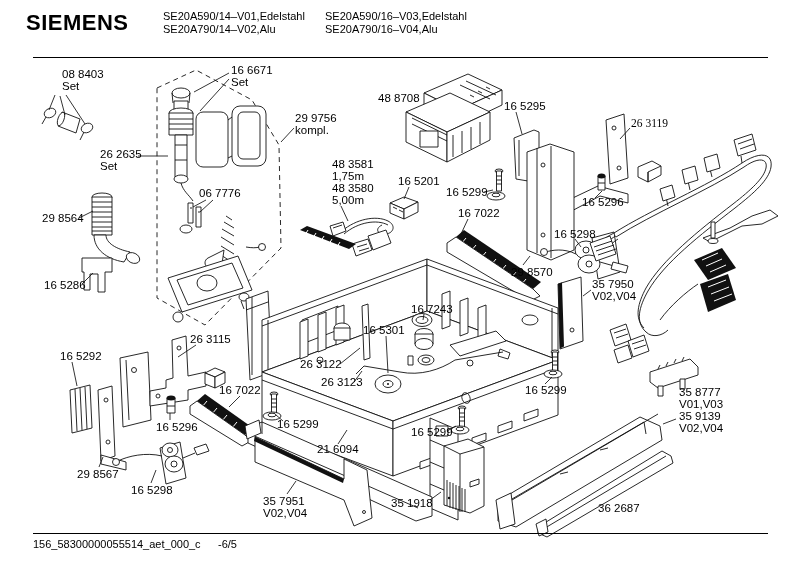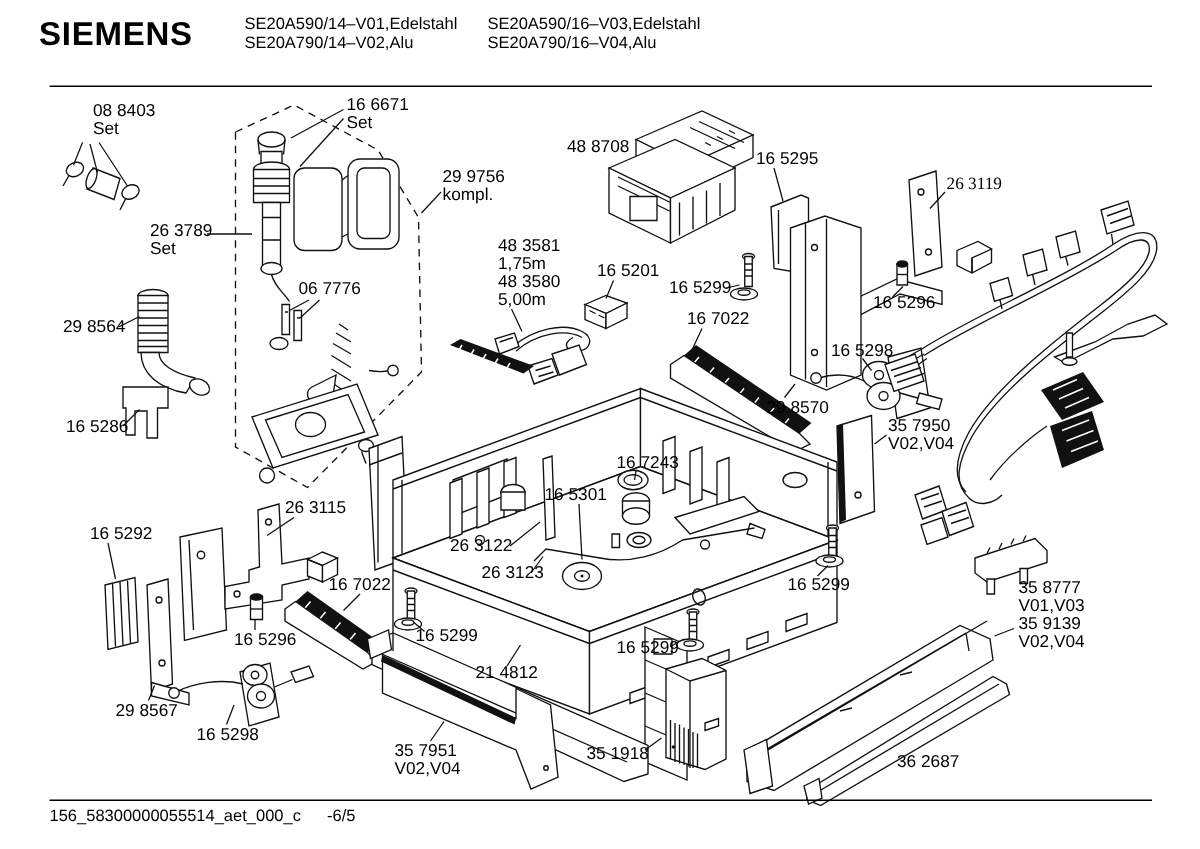--- a/index.html
+++ b/index.html
@@ -424,21 +424,21 @@
     </g>
   </svg>
 
   <div id="labels" class="abs" style="left:0;top:0;">
       <div class="part-label" style="left: 42px; top: 68px; margin-left: 20px;">08 8403
 Set</div>
       <div class="part-label" style="left: 231px; top: 64px;">16 6671
 Set</div>
       <div class="part-label" style="left: 295px; top: 112px;">29 9756
 kompl.</div>
-      <div class="part-label" style="left: 100px; top: 148px;">26 3789
+      <div class="part-label" style="left: 100px; top: 148px;">26 2635
 Set</div>
       <div class="part-label" style="left: 199px; top: 187px;">06 7776</div>
       <div class="part-label" style="left: 42px; top: 212px;">29 8564</div>
       <div class="part-label" style="left: 44px; top: 279px;">16 5286</div>
       <div class="part-label" style="left: 378px; top: 92px;">48 8708</div>
       <div class="part-label" style="left: 504px; top: 100px;">16 5295</div>
       <div class="part-label" style="left: 631px; top: 117px; font-family: Liberation Serif, serif;">26 3119</div>
       <div class="part-label" style="left: 332px; top: 158px;">48 3581
 1,75m
 48 3580
@@ -459,21 +459,21 @@
       <div class="part-label" style="left: 321px; top: 376px;">26 3123</div>
       <div class="part-label" style="left: 219px; top: 384px;">16 7022</div>
       <div class="part-label" style="left: 525px; top: 384px;">16 5299</div>
       <div class="part-label" style="left: 679px; top: 386px;">35 8777
 V01,V03
 35 9139
 V02,V04</div>
       <div class="part-label" style="left: 156px; top: 421px;">16 5296</div>
       <div class="part-label" style="left: 277px; top: 418px;">16 5299</div>
       <div class="part-label" style="left: 411px; top: 426px;">16 5299</div>
-      <div class="part-label" style="left: 317px; top: 443px;">21 4812</div>
+      <div class="part-label" style="left: 317px; top: 443px;">21 6094</div>
       <div class="part-label" style="left: 77px; top: 468px;">29 8567</div>
       <div class="part-label" style="left: 131px; top: 484px;">16 5298</div>
       <div class="part-label" style="left: 263px; top: 495px;">35 7951
 V02,V04</div>
       <div class="part-label" style="left: 391px; top: 497px;">35 1918</div>
       <div class="part-label" style="left: 598px; top: 502px;">36 2687</div>
     </div>
 
   <div class="rule" style="top:533px;"></div>
   <div class="abs ftr" style="left:33px;top:538px;">156_58300000055514_aet_000_c</div>

